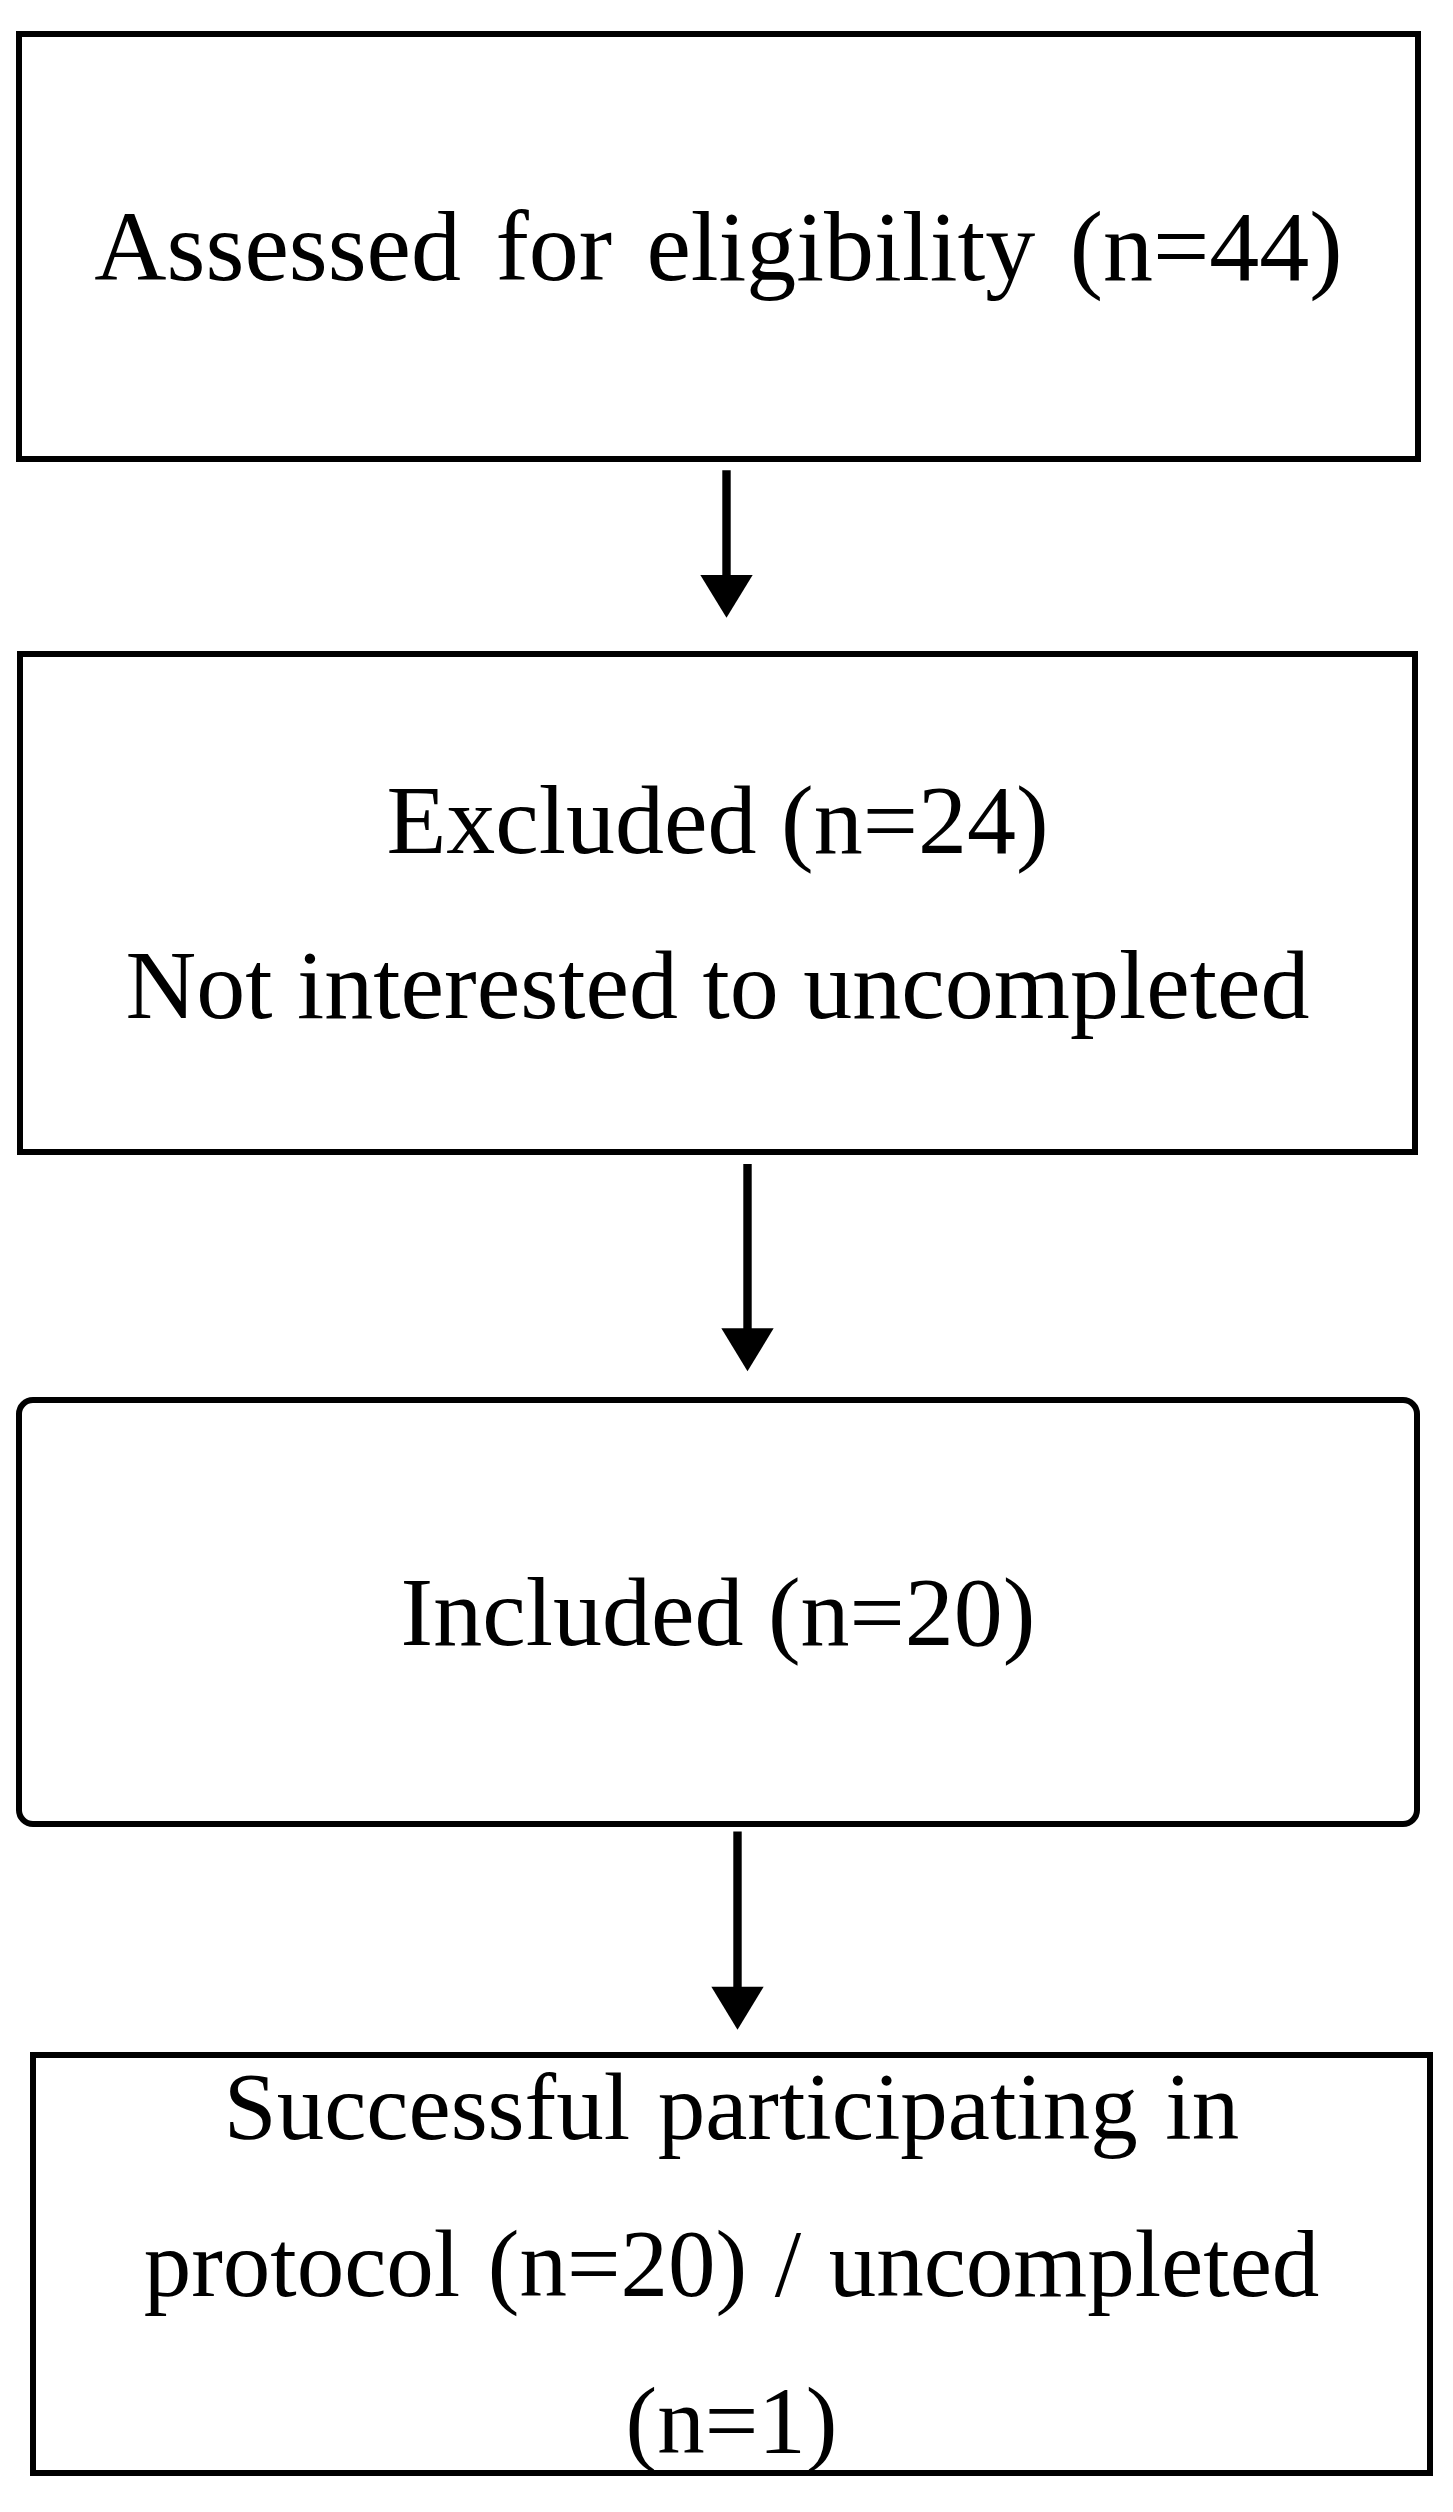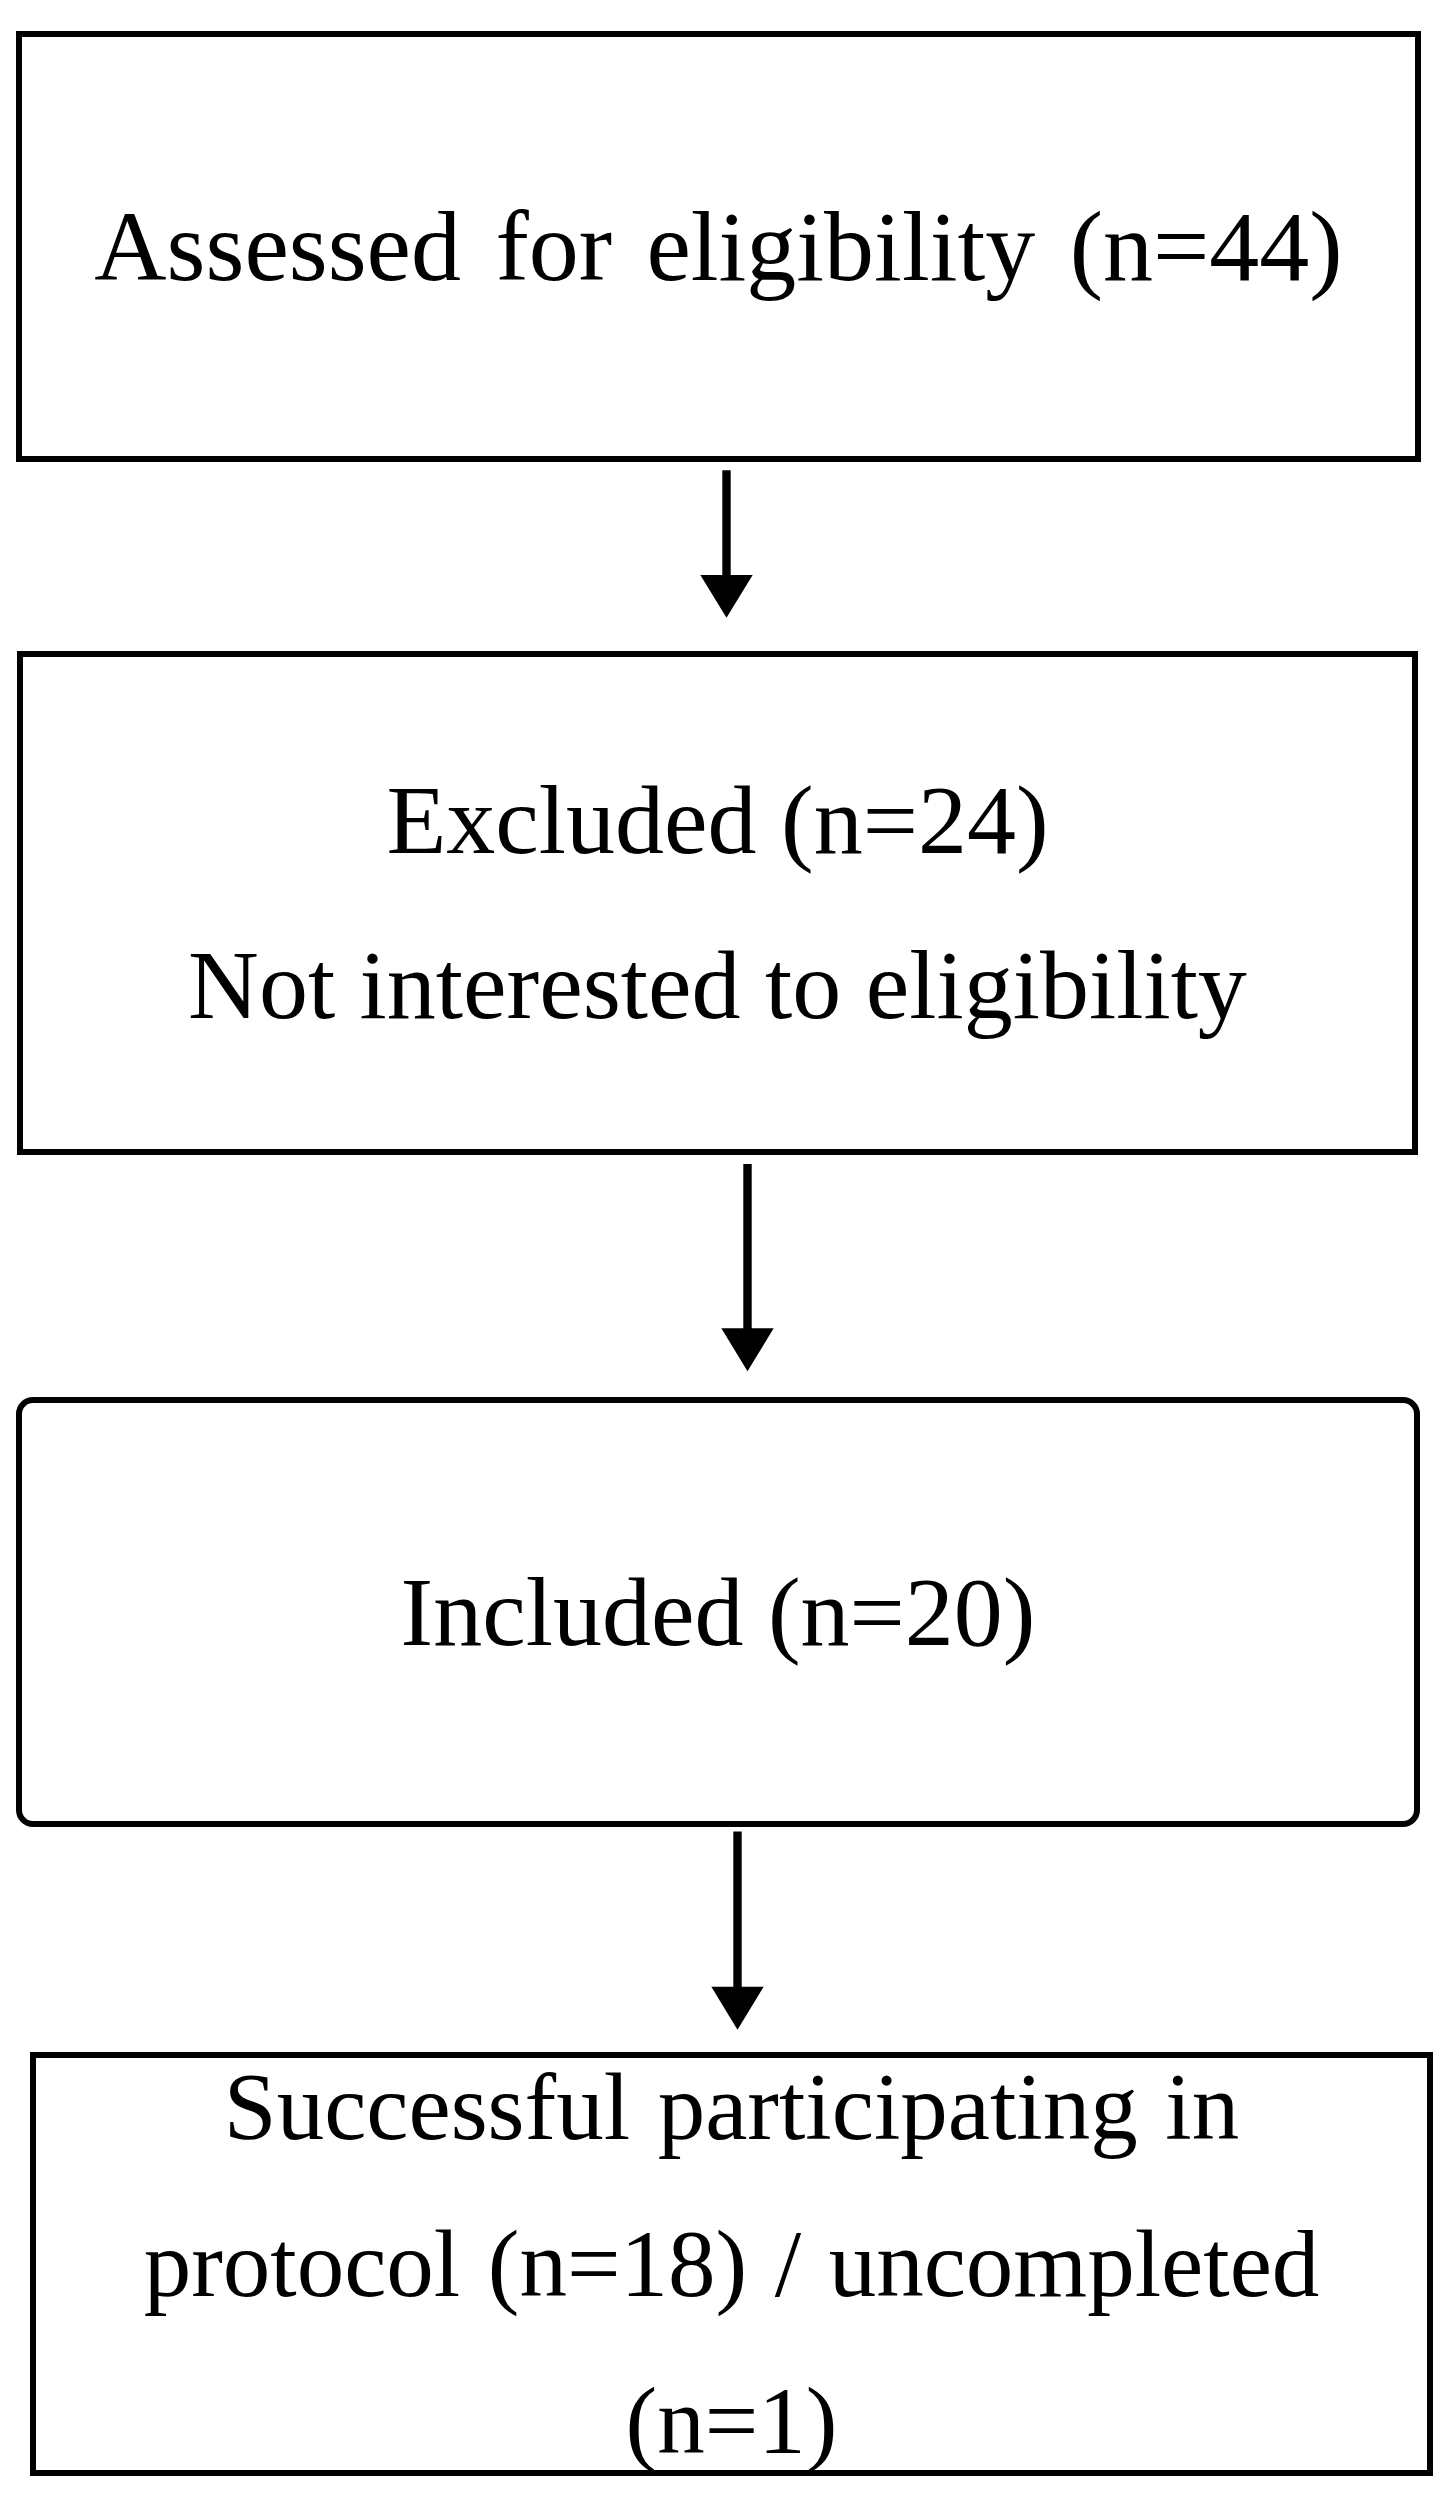--- a/index.html
+++ b/index.html
@@ -112,21 +112,21 @@
 
   <div class="arrow" id="arrow-1">
     <svg width="71" height="150" viewBox="0 0 76 160" aria-hidden="true">
       <line x1="38" y1="0" x2="38" y2="118" stroke="#000000" stroke-width="9"></line>
       <polygon points="10,112 66,112 38,158" fill="#000000"></polygon>
     </svg>
   </div>
 
   <div class="node-box" id="box-excluded">
     <span class="node-line">Excluded (n=24)</span>
-    <span class="node-line">Not interested to eligibility</span>
+    <span class="node-line">Not interested to uncompleted</span>
   </div>
 
   <div class="arrow" id="arrow-2">
     <svg width="71" height="212" viewBox="0 0 76 225" aria-hidden="true">
       <line x1="38" y1="0" x2="38" y2="182" stroke="#000000" stroke-width="9"></line>
       <polygon points="10,176 66,176 38,222" fill="#000000"></polygon>
     </svg>
   </div>
 
   <div class="node-box" id="box-included">
@@ -135,18 +135,18 @@
 
   <div class="arrow" id="arrow-3">
     <svg width="71" height="202" viewBox="0 0 76 215" aria-hidden="true">
       <line x1="38" y1="0" x2="38" y2="172" stroke="#000000" stroke-width="9"></line>
       <polygon points="10,166 66,166 38,212" fill="#000000"></polygon>
     </svg>
   </div>
 
   <div class="node-box" id="box-outcome">
     <span class="node-line">Successful participating in</span>
-    <span class="node-line">protocol (n=18) / uncompleted</span>
+    <span class="node-line">protocol (n=20) / uncompleted</span>
     <span class="node-line">(n=1)</span>
   </div>
 
 </div>
 
 
 </body></html>

